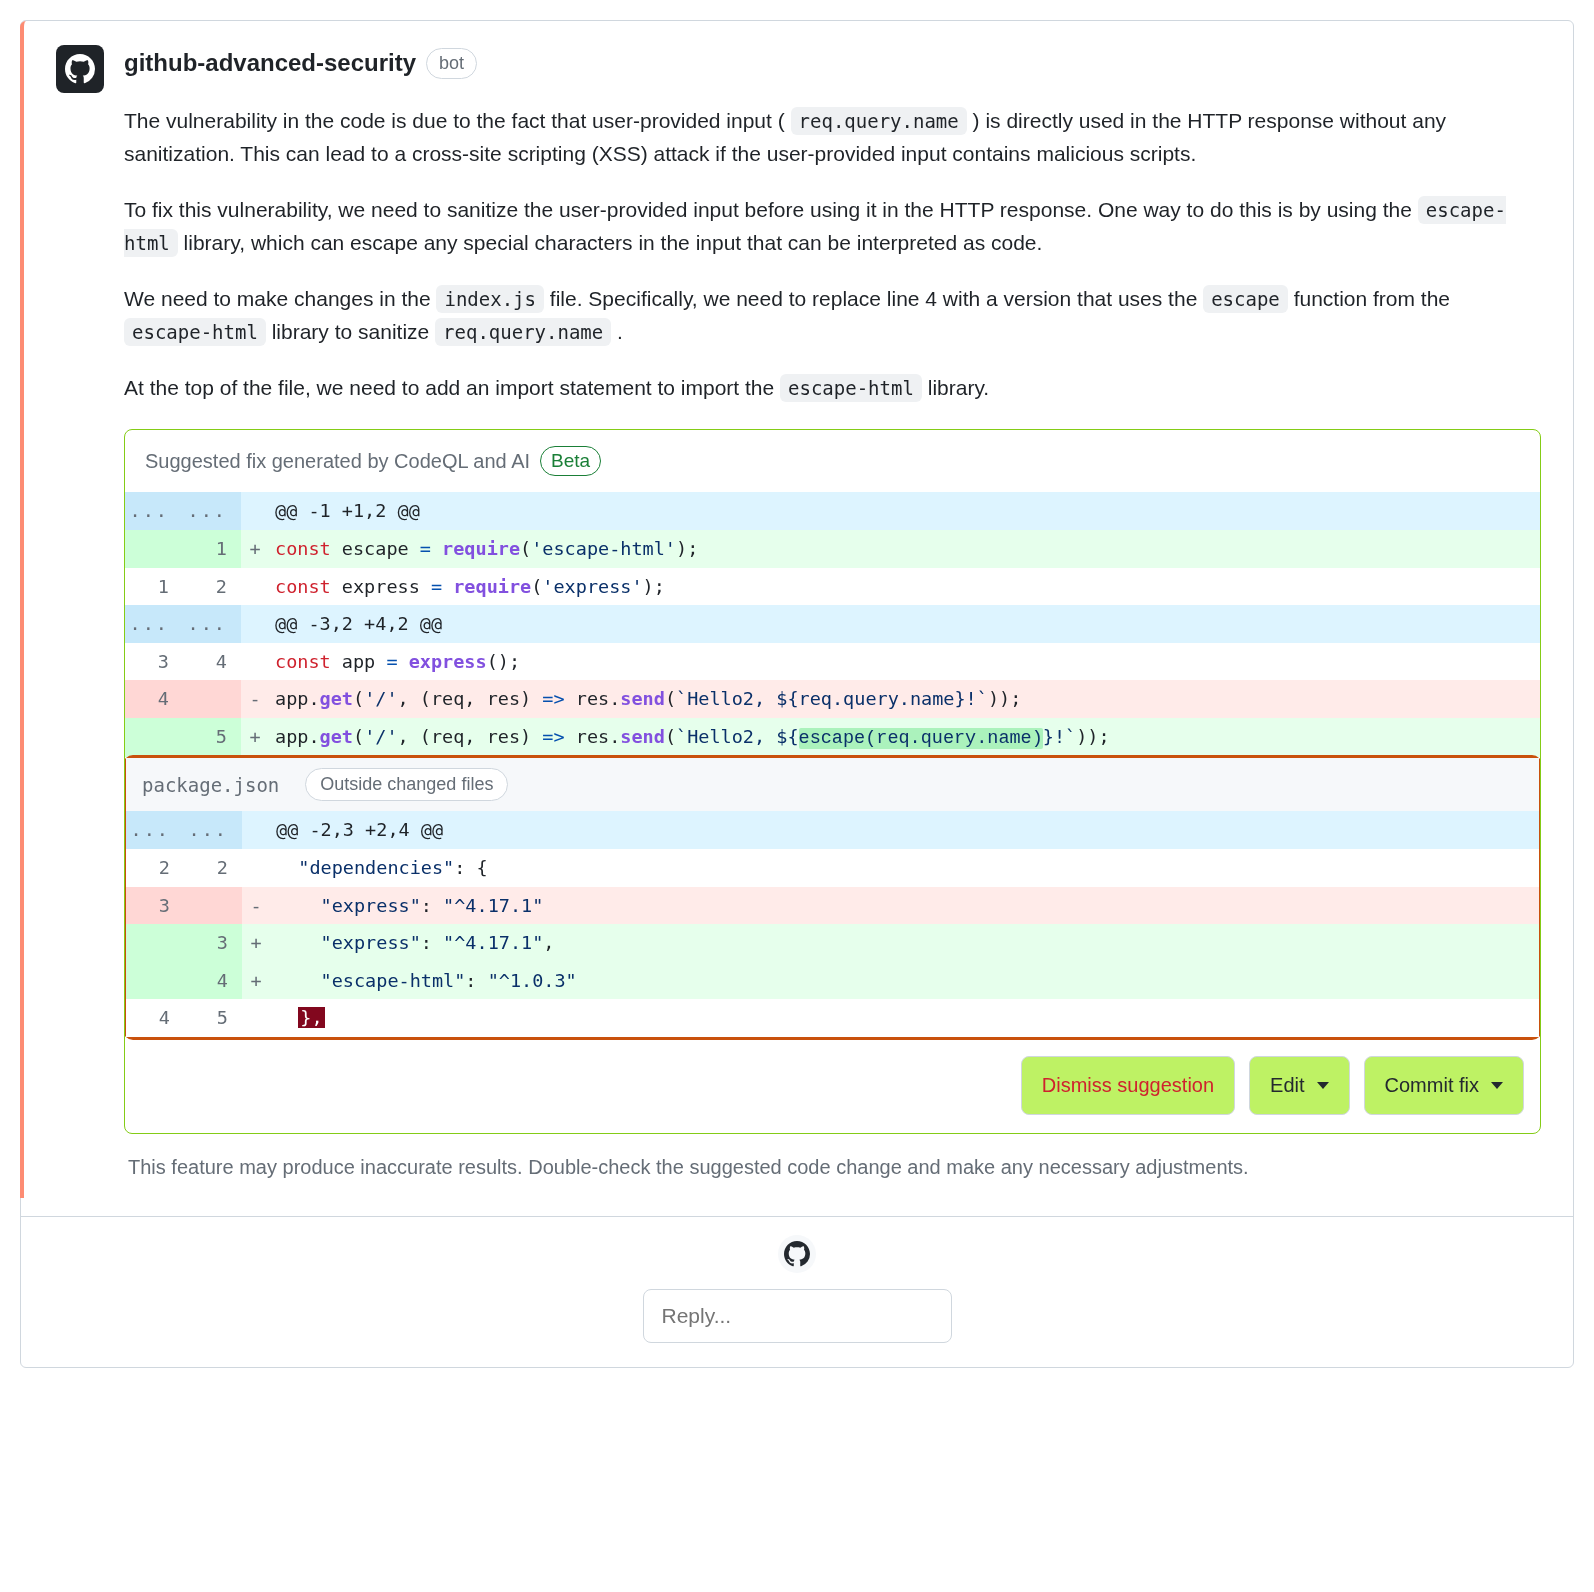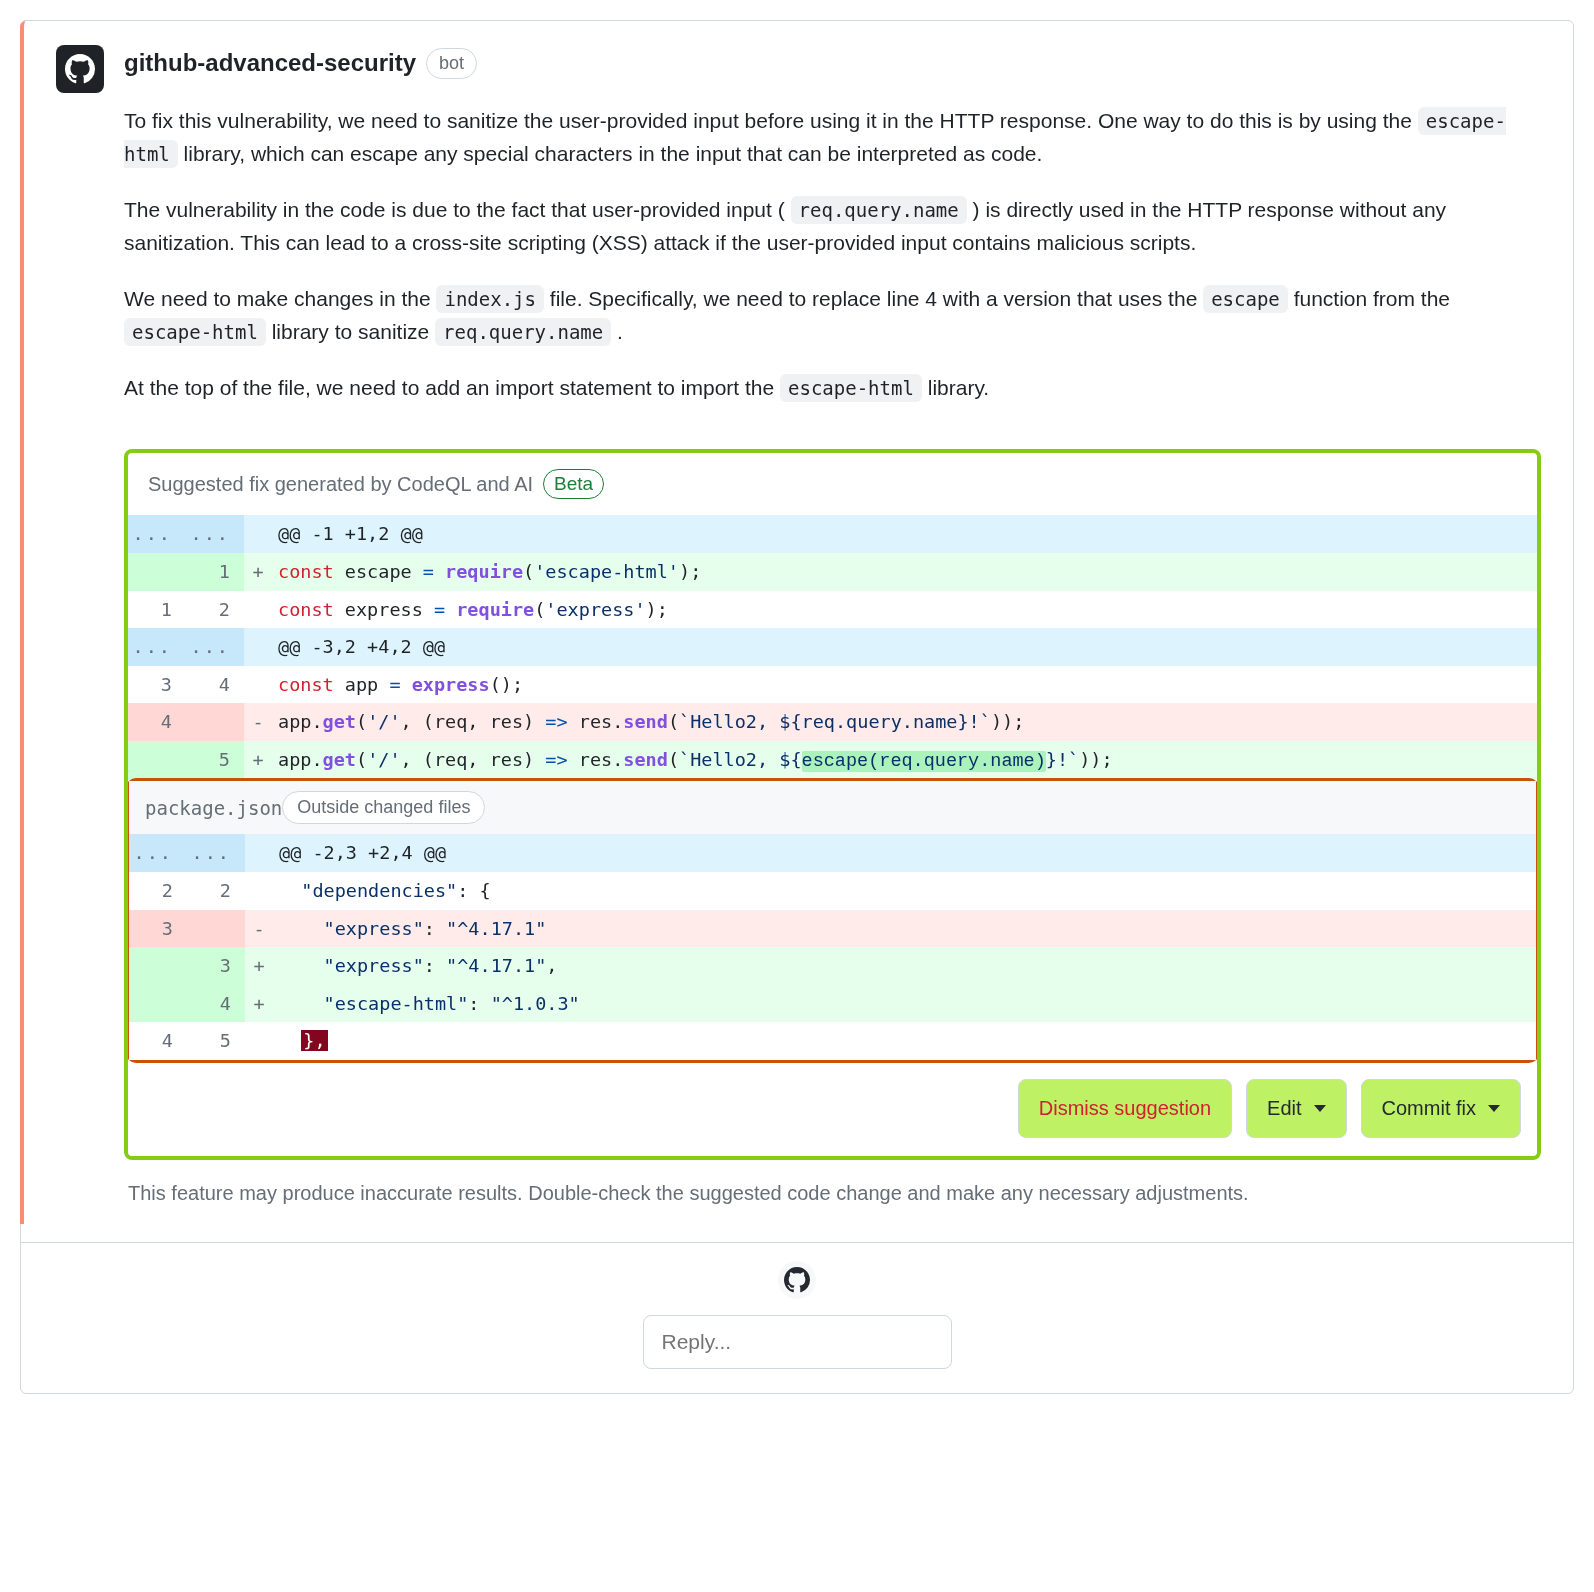--- a/index.html
+++ b/index.html
@@ -62,23 +62,23 @@
     line-height: 1.55;
   }
   .inline-code {
     font-family: ui-monospace, SFMono-Regular, "SF Mono", Menlo, Consolas, monospace;
     background: #eff1f3;
     border-radius: 6px;
     padding: 3px 8px;
     font-size: 19px;
   }
   .suggestion-box {
-    border: 4px solid #84cc16;
+    border: 1px solid #84cc16;
     border-radius: 8px;
-    margin-top: 44px;
+    margin-top: 24px;
     overflow: hidden;
   }
   .suggestion-header {
     padding: 16px 20px;
     font-size: 20px;
     color: #656d76;
     display: flex;
     align-items: center;
     gap: 10px;
   }
@@ -131,21 +131,21 @@
   .tok-kw { color: #cf222e; }
   .tok-fn { color: #8250df; font-weight: bold; }
   .tok-str { color: #0a3069; }
   .tok-op { color: #0550ae; }
   .tok-err { background: #82071e; color: #fff; padding: 0 2px; }
   .file-header {
     background: #f6f8fa;
     padding: 10px 16px;
     display: flex;
     align-items: center;
-    gap: 0;
+    gap: 26px;
     font-family: ui-monospace, SFMono-Regular, "SF Mono", Menlo, Consolas, monospace;
     font-size: 19px;
     color: #656d76;
   }
   .outside-badge {
     border: 1px solid #d0d7de;
     border-radius: 20px;
     padding: 2px 14px;
     font-family: -apple-system, BlinkMacSystemFont, "Segoe UI", sans-serif;
     font-size: 18px;
@@ -228,28 +228,28 @@
         </svg>
     </div>
     <div class="comment-body">
       <div class="comment-header">
         <span class="author">github-advanced-security</span>
         <span class="bot-badge">bot</span>
       </div>
 
       <div class="comment-text">
         <p>
+          <span>The vulnerability in the code is due to the fact that user-provided input (</span>
+          <code class="inline-code">req.query.name</code>
+          <span>) is directly used in the HTTP response without any sanitization. This can lead to a cross-site scripting (XSS) attack if the user-provided input contains malicious scripts.</span>
+        </p>
+        <p>
           <span>To fix this vulnerability, we need to sanitize the user-provided input before using it in the HTTP response. One way to do this is by using the </span>
           <code class="inline-code">escape-html</code>
           <span> library, which can escape any special characters in the input that can be interpreted as code.</span>
-        </p>
-        <p>
-          <span>The vulnerability in the code is due to the fact that user-provided input (</span>
-          <code class="inline-code">req.query.name</code>
-          <span>) is directly used in the HTTP response without any sanitization. This can lead to a cross-site scripting (XSS) attack if the user-provided input contains malicious scripts.</span>
         </p>
         <p>
           <span>We need to make changes in the </span>
           <code class="inline-code">index.js</code>
           <span> file. Specifically, we need to replace line 4 with a version that uses the </span>
           <code class="inline-code">escape</code>
           <span> function from the </span>
           <code class="inline-code">escape-html</code>
           <span> library to sanitize </span>
           <code class="inline-code">req.query.name</code>

